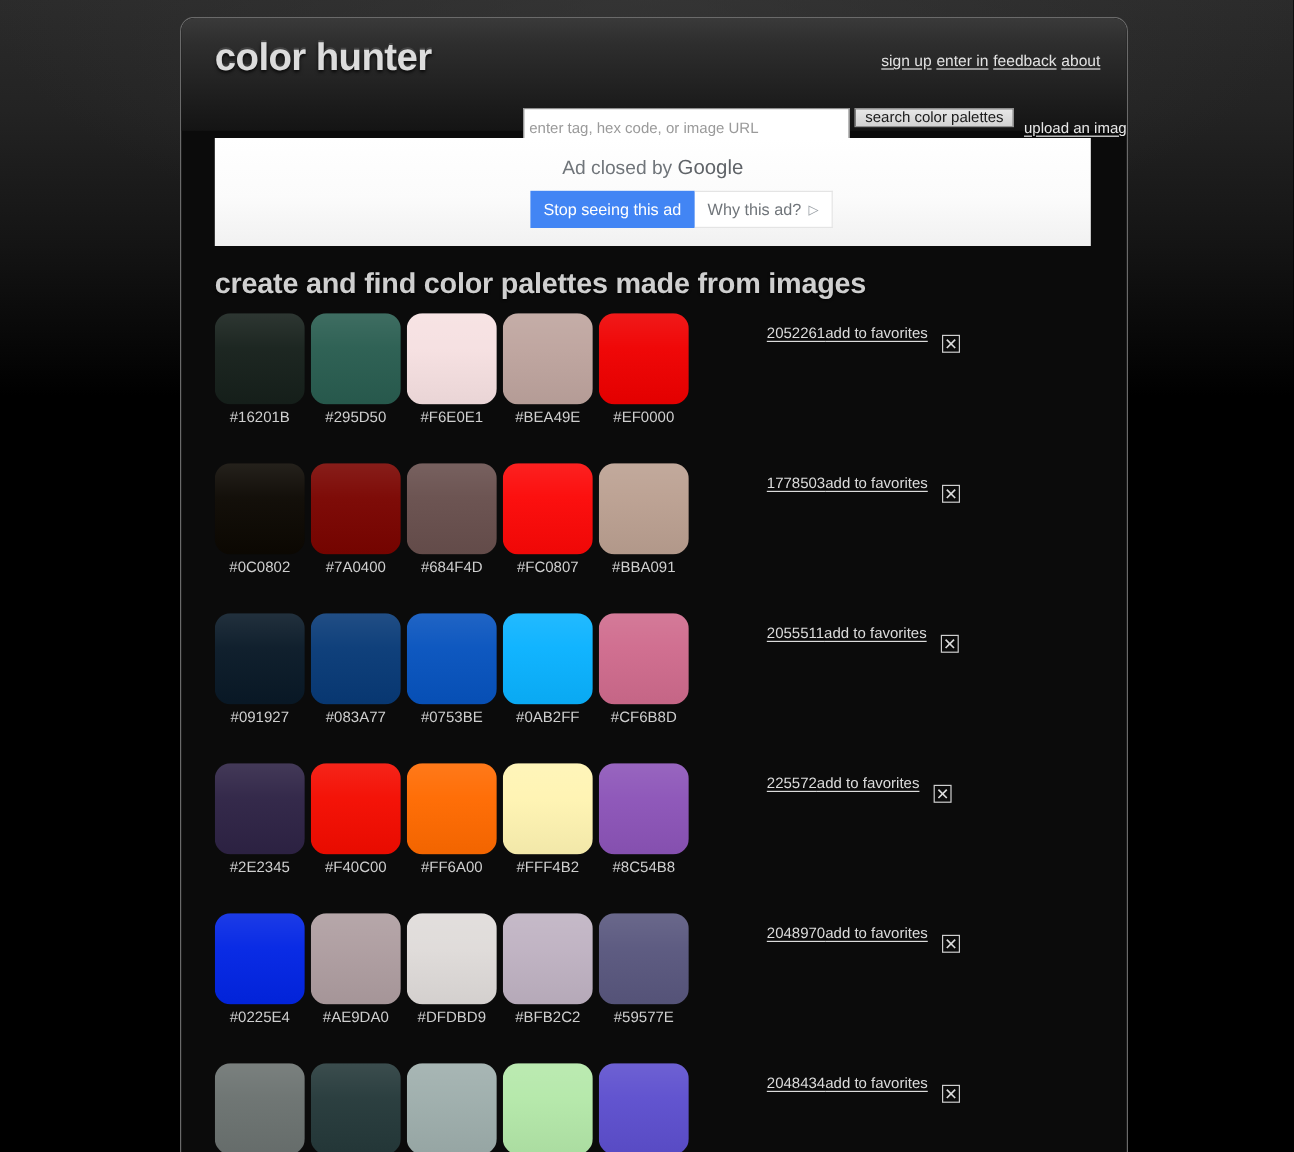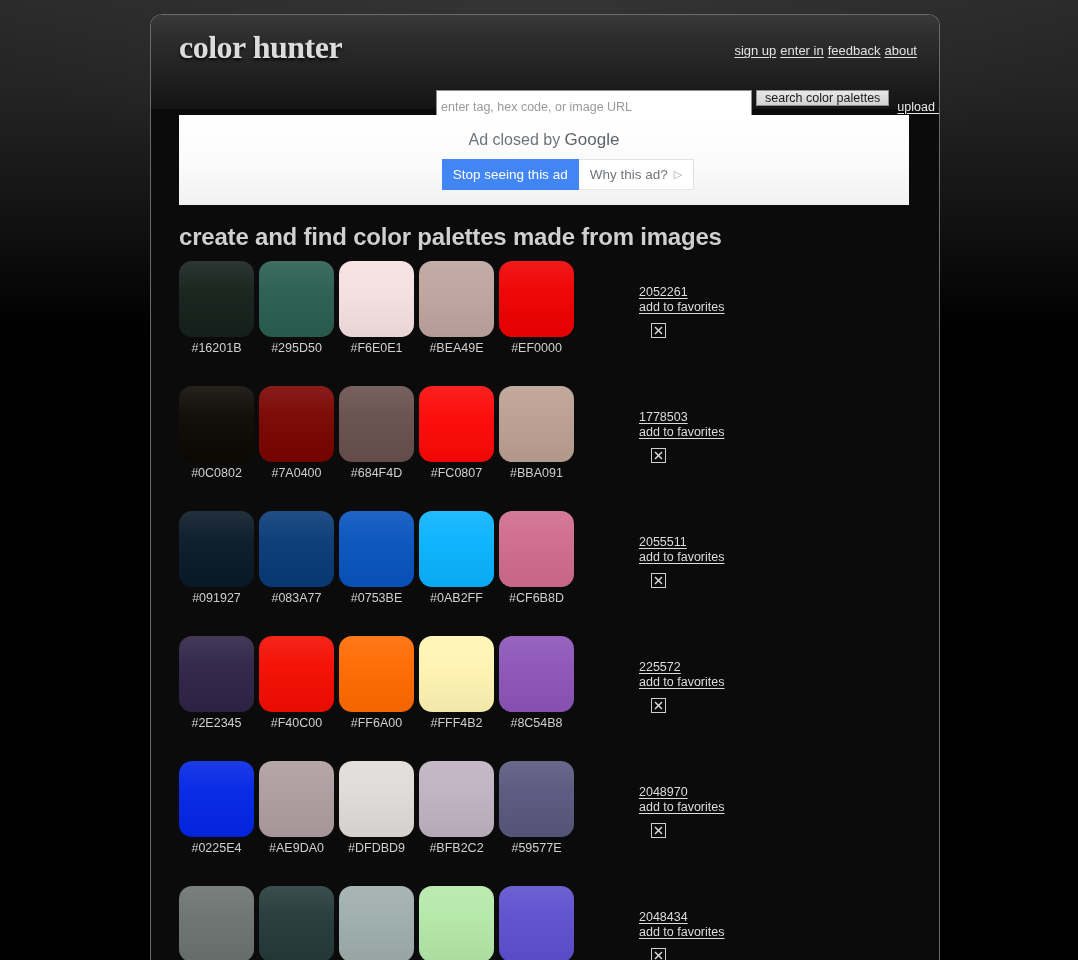--- a/index.html
+++ b/index.html
@@ -41,37 +41,37 @@
     height: 94px;
     background: linear-gradient(180deg, #3a3a3a 0%, #2e2e2e 22%, #242424 52%, #1b1b1b 78%, #141414 100%);
     border-radius: 11px 11px 0 0;
   }
   #logo {
     position: absolute; left: 28px; top: 14px;
     font-size: 32px; font-weight: bold;
     color: #dcdcdc;
     letter-spacing: -0.5px;
     text-shadow: 0 2px 3px rgba(0,0,0,0.85), 0 -1px 0 rgba(255,255,255,0.12);
-    font-family: Liberation Serif, serif;
+    font-family: Liberation Sans, sans-serif;
   }
   #nav {
     position: absolute; right: 22px; top: 28px;
     display: flex; gap: 4px;
     font-size: 13px;
   }
   #nav a {
     color: #e2e2e2; text-decoration: underline;
     text-underline-offset: 2px;
   }
   #searchbar {
     position: absolute; left: 285px; top: 75px;
     display: flex; align-items: stretch; gap: 0;
   }
   #search-input {
-    width: 316px; height: 21px;
+    width: 272px; height: 21px;
     border: 1px solid #8e8e8e;
     background: #ffffff;
     font-size: 12.5px;
     color: #333;
     padding: 16px 4px;
     font-family: "Liberation Sans", sans-serif;
     outline: none;
   }
   #search-input::placeholder { color: #9a9a9a; }
   #search-button {
@@ -157,22 +157,22 @@
     border-radius: 13px;
   }
   .swatch-label {
     margin-top: 4px;
     font-size: 12.5px;
     color: #cfcfcf;
     text-align: center;
     font-family: "Liberation Sans", sans-serif;
   }
   .palette-meta {
-    position: absolute; left: 488px; top: 24px;
-    display: flex; flex-direction: column;
+    position: absolute; left: 488px; top: 10px;
+    display: flex; flex-direction: row;
     align-items: flex-start;
   }
   .palette-meta a {
     color: #dcdcdc; font-size: 12.5px;
     text-decoration: underline;
     text-underline-offset: 2px;
     line-height: 15px;
   }
   .broken-img {
     margin-top: 8px; margin-left: 12px;

